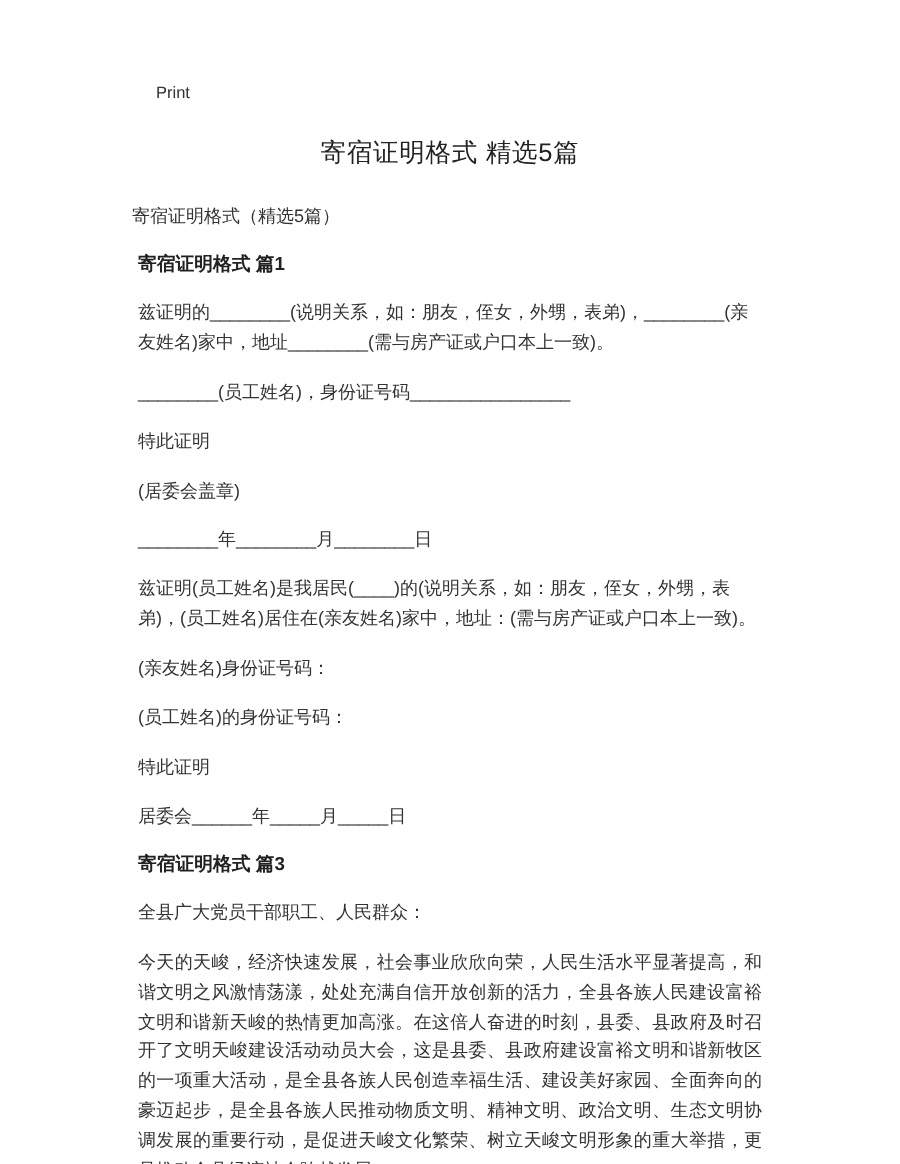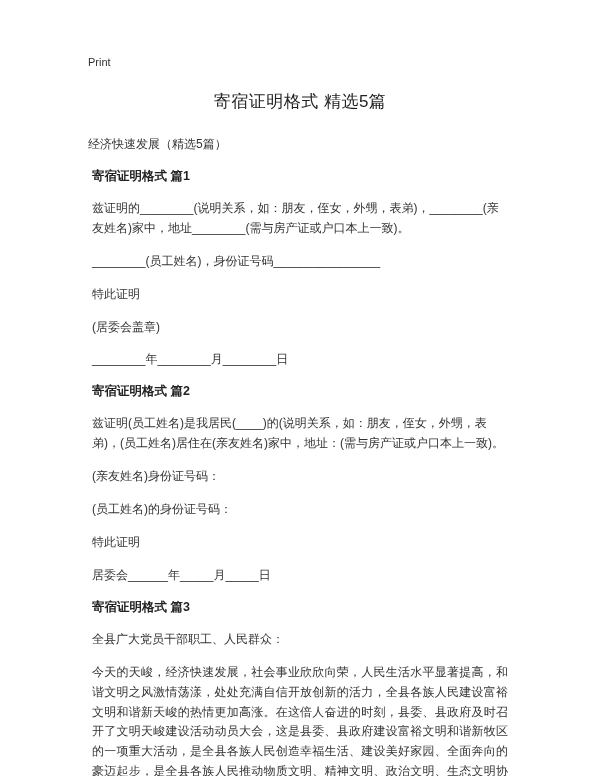--- a/index.html
+++ b/index.html
@@ -13,21 +13,21 @@
       box-sizing: border-box;
       background: #ffffff;
       padding: 56px 88px 30px 88px;
       font-family: "Liberation Sans", "DejaVu Sans", sans-serif;
       font-size: 12px;
       color: #333333;
     }
     .print-link {
       font-size: 11px;
       color: #333333;
-      margin: 0 0 22px 0;
+      margin: 0 0 22px 16px;
       cursor: pointer;
     }
     .doc-title {
       font-size: 17px;
       font-weight: normal;
       color: #222222;
       text-align: center;
       margin: 0 0 22px 0;
       letter-spacing: 0.5px;
     }
@@ -55,33 +55,32 @@
   </style>
 </head>
 <body>
 
 <div class="doc">
 
   <div class="print-link">Print</div>
 
   <h1 class="doc-title">寄宿证明格式 精选5篇</h1>
 
-  <p class="body-line subtitle">经济快速发展（精选5篇）</p>
+  <p class="body-line subtitle">寄宿证明格式（精选5篇）</p>
 
   <section>
     <h2 class="sec-heading">寄宿证明格式 篇1</h2>
     <p class="body-line">兹证明的________(说明关系，如：朋友，侄女，外甥，表弟)，________(亲友姓名)家中，地址________(需与房产证或户口本上一致)。</p>
     <p class="body-line">________(员工姓名)，身份证号码________________</p>
     <p class="body-line">特此证明</p>
     <p class="body-line">(居委会盖章)</p>
     <p class="body-line">________年________月________日</p>
   </section>
 
   <section>
-    <h2 class="sec-heading">寄宿证明格式 篇2</h2>
     <p class="body-line">兹证明(员工姓名)是我居民(____)的(说明关系，如：朋友，侄女，外甥，表弟)，(员工姓名)居住在(亲友姓名)家中，地址：(需与房产证或户口本上一致)。</p>
     <p class="body-line">(亲友姓名)身份证号码：</p>
     <p class="body-line">(员工姓名)的身份证号码：</p>
     <p class="body-line">特此证明</p>
     <p class="body-line">居委会______年_____月_____日</p>
   </section>
 
   <section>
     <h2 class="sec-heading">寄宿证明格式 篇3</h2>
     <p class="body-line">全县广大党员干部职工、人民群众：</p>

